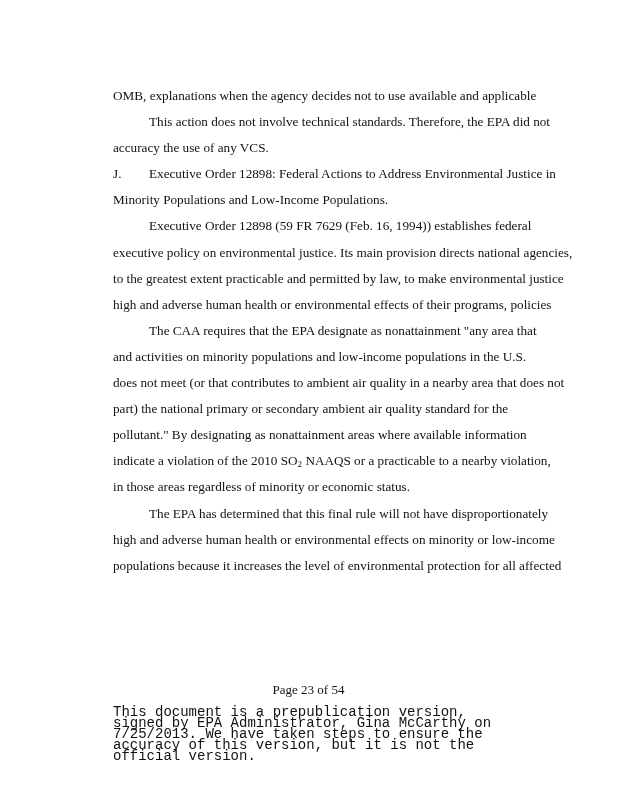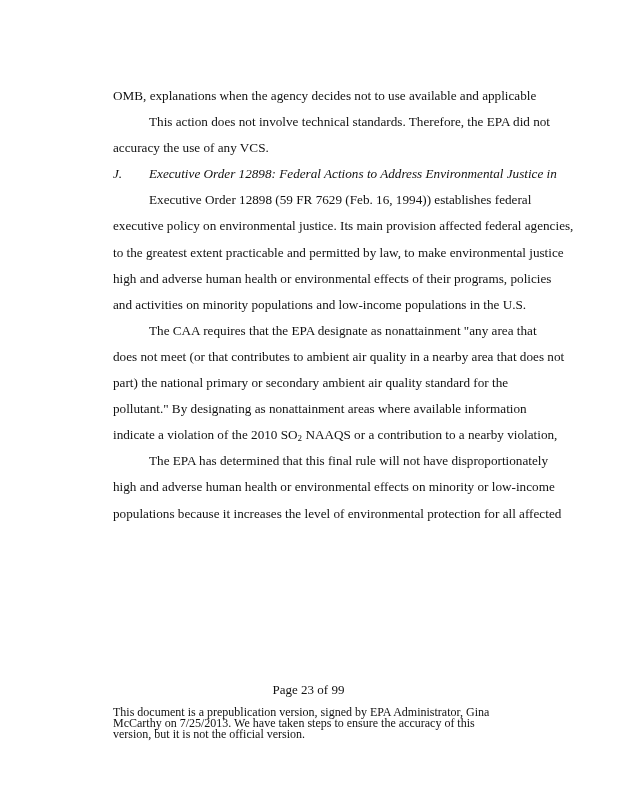--- a/index.html
+++ b/index.html
@@ -5,56 +5,58 @@
   html, body { margin: 0; padding: 0; background: #ffffff; }
   body { width: 617px; height: 800px; position: relative; overflow: hidden; }
   .page { position: absolute; left: 0; top: 4px; width: 617px; height: 800px; background: #fff; }
   .body-text {
     position: absolute; left: 113px; width: 400px;
     font-family: "Liberation Serif", serif; font-size: 13.2px; color: #111;
     line-height: 26.1px; top: 79px; margin: 0;
   }
   .line { display: block; white-space: nowrap; height: 26.1px; }
   .indent { padding-left: 36px; }
-  .italic { font-style: italic; }
+  .italic { }
   .heading-num { display: inline-block; width: 36px; }
   sub { font-size: 9px; vertical-align: -2px; line-height: 0; }
   .page-number {
     position: absolute; top: 678px; left: 0; width: 617px; text-align: center;
     font-family: "Liberation Serif", serif; font-size: 13px; color: #111;
   }
   .disclaimer {
     position: absolute; left: 113px; top: 703px; width: 400px;
-    font-family: Liberation Serif, serif; font-size: 12px; color: #111;
+    font-family: Liberation Mono, monospace; font-size: 14px; color: #111;
     line-height: 11px;
   }
 </style>
 </head>
 <body>
 
 <div class="page">
   <div class="body-text">
     <span class="line">OMB, explanations when the agency decides not to use available and applicable</span>
     <span class="line indent">This action does not involve technical standards. Therefore, the EPA did not</span>
     <span class="line">accuracy the use of any VCS.</span>
 
     <span class="line italic"><span class="heading-num">J.</span><span>Executive Order 12898: Federal Actions to Address Environmental Justice in</span></span>
+    <span class="line italic">Minority Populations and Low-Income Populations.</span>
 
     <span class="line indent">Executive Order 12898 (59 FR 7629 (Feb. 16, 1994)) establishes federal</span>
-    <span class="line">executive policy on environmental justice. Its main provision affected federal agencies,</span>
+    <span class="line">executive policy on environmental justice. Its main provision directs national agencies,</span>
     <span class="line">to the greatest extent practicable and permitted by law, to make environmental justice</span>
     <span class="line">high and adverse human health or environmental effects of their programs, policies</span>
+    <span class="line indent">The CAA requires that the EPA designate as nonattainment "any area that</span>
+
     <span class="line">and activities on minority populations and low-income populations in the U.S.</span>
-
-    <span class="line indent">The CAA requires that the EPA designate as nonattainment "any area that</span>
     <span class="line">does not meet (or that contributes to ambient air quality in a nearby area that does not</span>
     <span class="line">part) the national primary or secondary ambient air quality standard for the</span>
     <span class="line">pollutant." By designating as nonattainment areas where available information</span>
-    <span class="line"><span>indicate a violation of the 2010 SO</span><sub>2</sub><span> NAAQS or a contribution to a nearby violation,</span></span>
+    <span class="line"><span>indicate a violation of the 2010 SO</span><sub>2</sub><span> NAAQS or a practicable to a nearby violation,</span></span>
+    <span class="line">in those areas regardless of minority or economic status.</span>
 
     <span class="line indent">The EPA has determined that this final rule will not have disproportionately</span>
     <span class="line">high and adverse human health or environmental effects on minority or low-income</span>
     <span class="line">populations because it increases the level of environmental protection for all affected</span>
   </div>
 
-  <div class="page-number">Page 23 of 99</div>
+  <div class="page-number">Page 23 of 54</div>
   <div class="disclaimer">This document is a prepublication version, signed by EPA Administrator, Gina McCarthy on 7/25/2013. We have taken steps to ensure the accuracy of this version, but it is not the official version.</div>
 </div>
 
 </body></html>

